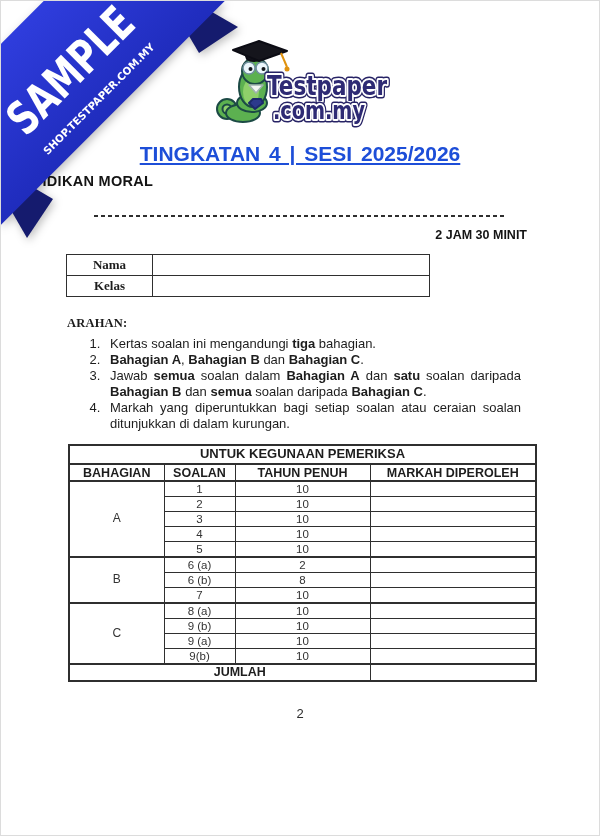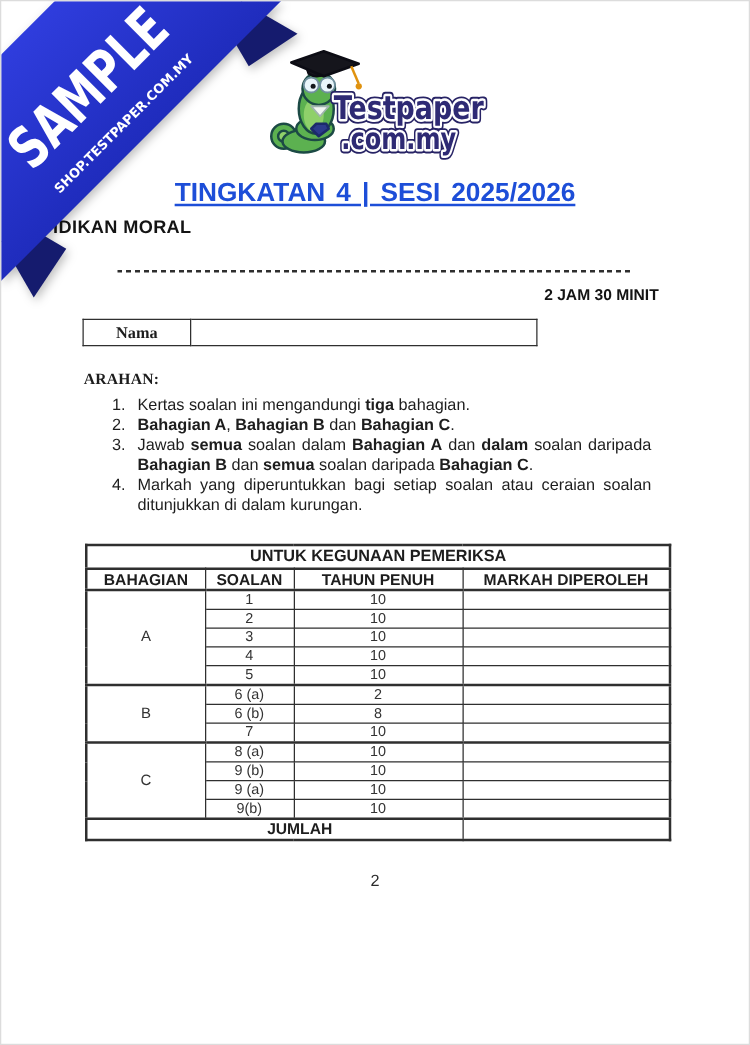--- a/index.html
+++ b/index.html
@@ -23,21 +23,21 @@
   table.info{border-collapse:collapse;margin:12px 0 0 65px;width:364px;table-layout:fixed;}
   table.info th,table.info td{border:1.5px solid #2f2f2f;height:20px;padding:0;}
   table.info th{width:85px;font-family:"Liberation Serif",serif;font-size:13px;
     font-weight:bold;text-align:center;color:#1d1d1d;}
   .arahan{margin:19px 0 0 66px;font-family:"Liberation Serif",serif;
     font-size:12.5px;font-weight:bold;letter-spacing:.2px;color:#1d1d1d;}
   ol.instructions{margin:5px 78px 0 66px;padding-left:37px;}
   ol.instructions li{font-family:Liberation Sans, sans-serif;font-size:13px;
     line-height:16px;text-align:justify;padding-left:6px;color:#1d1d1d;}
   ol.instructions b{font-weight:bold;}
-  table.marks{border-collapse:collapse;margin:23px 0 0 67px;border:2px solid #2f2f2f;table-layout:fixed;}
+  table.marks{border-collapse:collapse;margin:12px 0 0 67px;border:2px solid #2f2f2f;table-layout:fixed;}
   table.marks td{border:1px solid #2f2f2f;text-align:center;padding:0;
     font-size:11.5px;height:14px;color:#333;line-height:1.15;}
   table.marks tr.t-title td{font-weight:bold;font-size:13px;height:17px;border-bottom-width:2px;color:#1d1d1d;}
   table.marks tr.t-head td{font-weight:bold;font-size:12.5px;height:15px;border-bottom-width:2px;color:#1d1d1d;}
   table.marks tr.thick td{border-top-width:2px;}
   table.marks td.sec{font-size:12px;}
   table.marks td.jumlah{font-weight:bold;font-size:12.5px;padding-left:40px;color:#1d1d1d;}
   .pagenum{margin-top:24px;text-align:center;font-size:13px;color:#2b2b2b;}
 </style>
 </head>
@@ -102,28 +102,32 @@
   <div class="dashes"></div>
 
   <div class="duration">2 JAM 30 MINIT</div>
 
   <table class="info">
     <tbody id="info-body">
         <tr>
           <th>Nama</th>
           <td></td>
         </tr>
+        <tr>
+          <th>Kelas</th>
+          <td></td>
+        </tr>
       </tbody>
   </table>
 
   <div class="arahan">ARAHAN:</div>
   <ol class="instructions" id="instr-list">
       <li><span>Kertas soalan ini mengandungi </span><b>tiga</b><span> bahagian.</span></li>
       <li><b>Bahagian A</b><span>, </span><b>Bahagian B</b><span> dan </span><b>Bahagian C</b><span>.</span></li>
-      <li><span>Jawab </span><b>semua</b><span> soalan dalam </span><b>Bahagian A</b><span> dan </span><b>dalam</b><span> soalan daripada </span><b>Bahagian B</b><span> dan </span><b>semua</b><span> soalan daripada </span><b>Bahagian C</b><span>.</span></li>
+      <li><span>Jawab </span><b>semua</b><span> soalan dalam </span><b>Bahagian A</b><span> dan </span><b>satu</b><span> soalan daripada </span><b>Bahagian B</b><span> dan </span><b>semua</b><span> soalan daripada </span><b>Bahagian C</b><span>.</span></li>
       <li><span>Markah yang diperuntukkan bagi setiap soalan atau ceraian soalan ditunjukkan di dalam kurungan.</span></li>
     </ol>
 
   <table class="marks">
     <colgroup>
         <col style="width:95px">
         <col style="width:71px">
         <col style="width:135px">
         <col style="width:166px">
       </colgroup>

